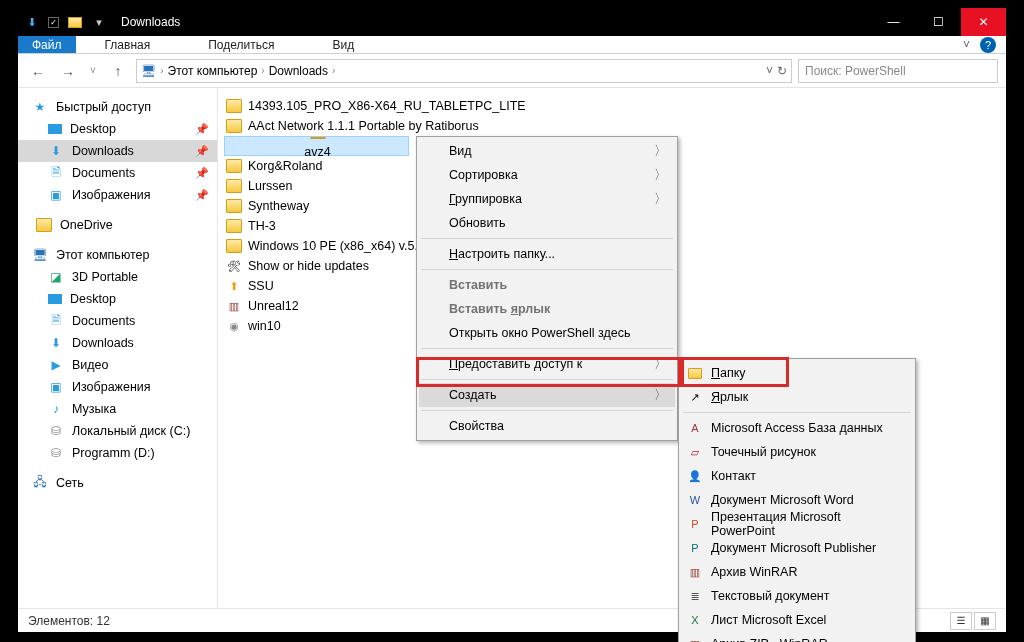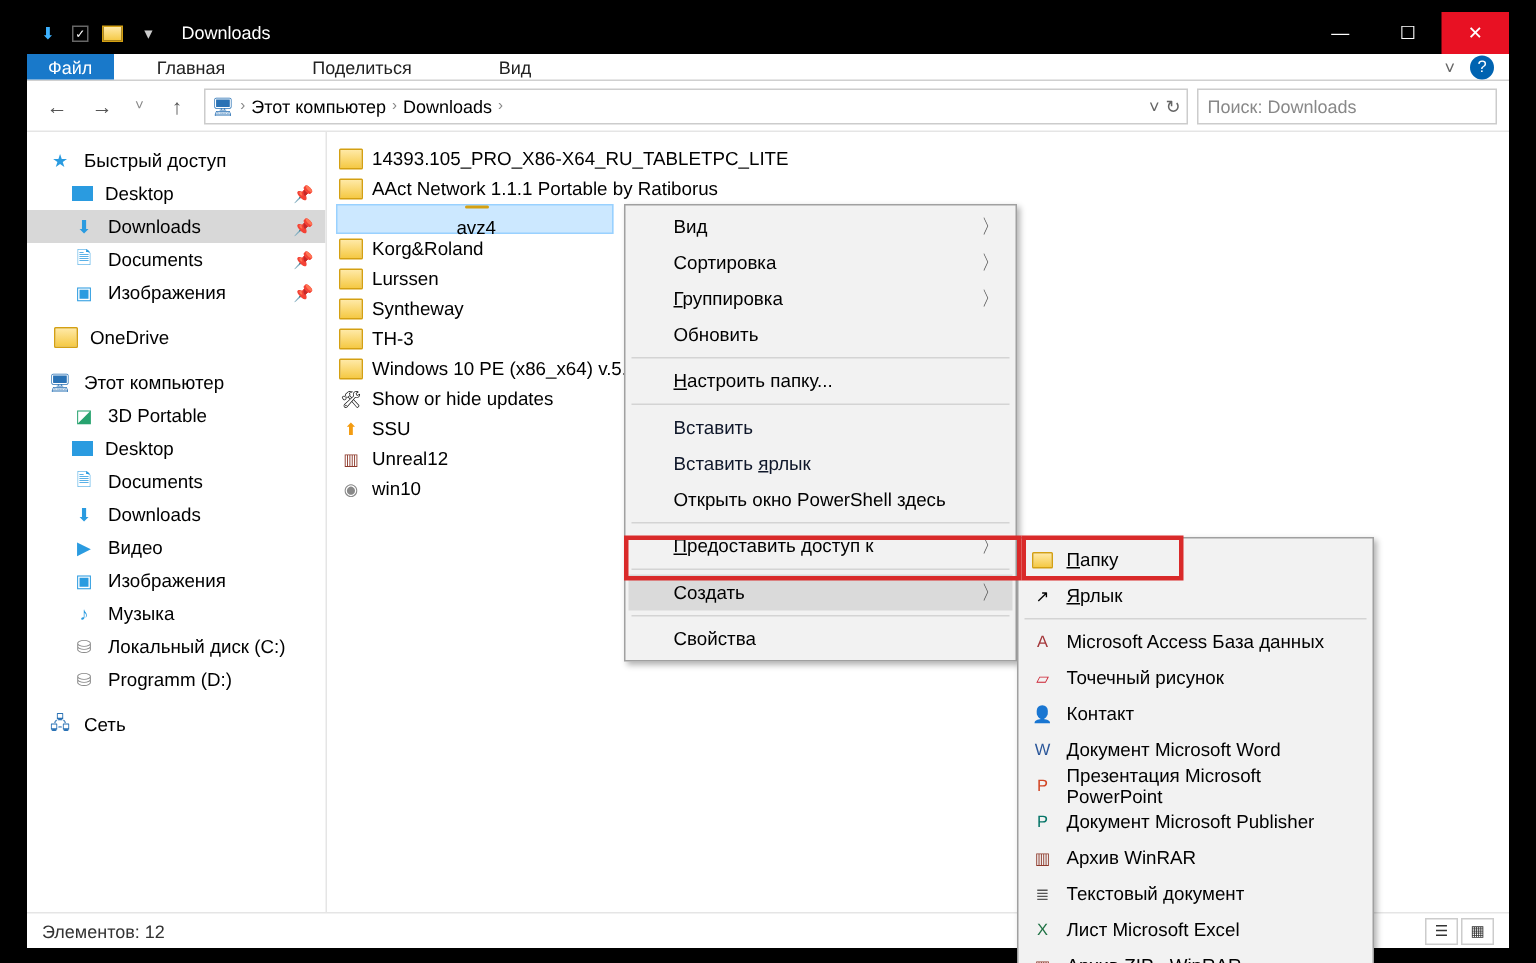--- a/index.html
+++ b/index.html
@@ -35,21 +35,21 @@
 .file-row.selected { background: #cce8ff; border: 1px solid #99d1ff; flex-direction: column; }
 .folder-icon { width: 16px; height: 14px; background: linear-gradient(#ffe9a6,#f5c944); border: 1px solid #d4a012; border-radius: 1px; }
 .generic-icon { width: 16px; height: 16px; display: flex; align-items: center; justify-content: center; font-size: 11px; }
 .statusbar { height: 24px; border-top: 1px solid #e5e5e5; display: flex; align-items: center; padding: 0 10px; font-size: 12px; color: #333; background: #fff; }
 .status-right { margin-left: auto; display: flex; gap: 2px; }
 .view-btn { width: 22px; height: 18px; border: 1px solid #ccc; display: flex; align-items: center; justify-content: center; font-size: 10px; }
 
 .ctx-menu { position: absolute; background: #f2f2f2; border: 1px solid #a0a0a0; box-shadow: 2px 2px 4px rgba(0,0,0,.3); font-size: 12.5px; padding: 2px; }
 .ctx1 { left: 416px; top: 136px; width: 262px; }
 .ctx-item { display: flex; align-items: center; height: 24px; padding: 0 20px 0 30px; color: #000; position: relative; }
-.ctx-item.disabled { color: #0f172a; }
+.ctx-item.disabled { color: #737373; font-weight: bold; }
 .ctx-item .arrow { position: absolute; right: 8px; font-size: 13px; color: #555; }
 .ctx-sep { height: 1px; background: #d4d4d4; margin: 3px 2px; }
 .ctx-item.highlighted { background: #dadada; }
 .ctx-item u { text-decoration: underline; }
 
 .ctx2 { left: 678px; top: 358px; width: 238px; }
 .ctx2 .ctx-item { padding-left: 30px; }
 .submenu-icon { position: absolute; left: 6px; width: 16px; height: 16px; display: flex; align-items: center; justify-content: center; font-size: 11px; }
 
 .red-box1 { position: absolute; border: 3px solid #d92a2a; left: 416px; top: 357px; width: 265px; height: 30px; pointer-events: none; }
@@ -99,21 +99,21 @@
       <span>Этот компьютер</span>
       <span class="bc-sep">›</span>
       <span>Downloads</span>
       <span class="bc-sep">›</span>
       <div class="bc-drop">
         <span>˅</span>
         <span>↻</span>
       </div>
     </div>
     <div class="searchbox">
-      <span>Поиск: Downloads</span>
+      <span>Поиск: PowerShell</span>
     </div>
   </div>
 
   <div class="body">
     <div class="sidebar">
 
       <div class="side-group">
         <div class="side-item head">
           <span class="side-icon" style="color:#2a9be0">★</span>
           <span>Быстрый доступ</span>

